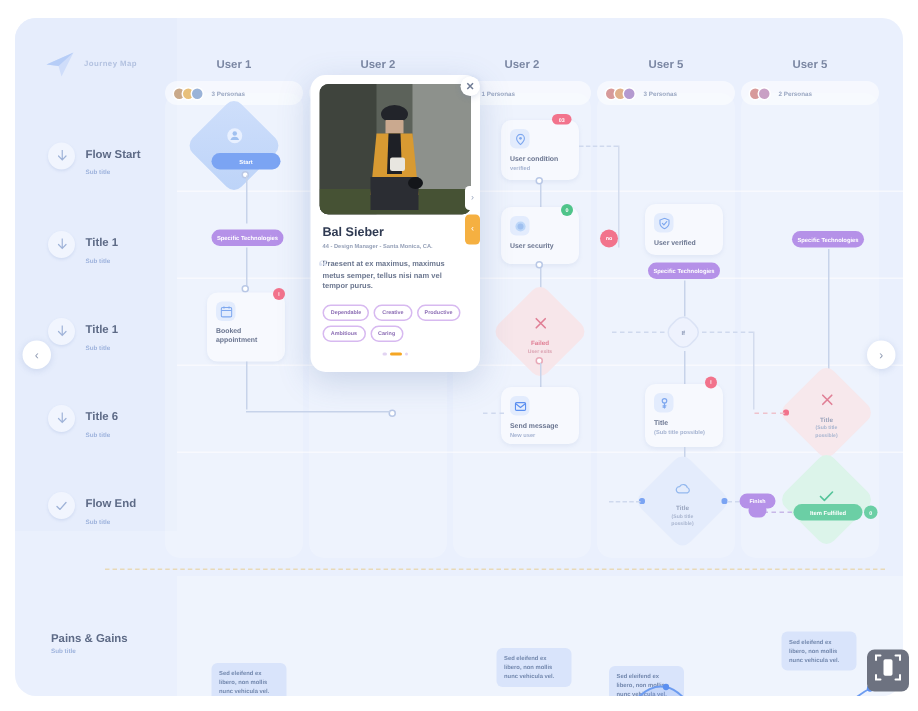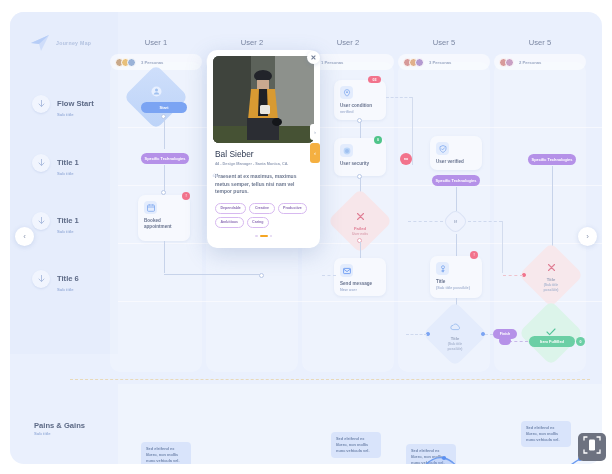--- a/index.html
+++ b/index.html
@@ -45,21 +45,21 @@
   .stage-icn svg { display: block; }
   .stage-tt { font-size: 7.6px; font-weight: 700; color: #5d6a86; line-height: 1.15; }
   .stage-st { font-size: 4.2px; font-weight: 600; color: #9db2dc; margin-top: 1.5px; }
   .rowline {
     position: absolute; left: 108px; width: 484px; height: 1px;
     background: rgba(255,255,255,.55);
   }
   
   .colhead {
     position: absolute; top: 26px;
-    font-size: 7.6px; font-weight: 400; color: #7b87a3;
+    font-size: 7.6px; font-weight: 700; color: #7b87a3;
     text-align: center; width: 92px;
   }
   .colband {
     position: absolute; top: 42px; width: 92px; height: 16px;
     background: rgba(255,255,255,.55); border-radius: 8px;
     display: flex; align-items: center; padding: 0 5px; gap: 3px;
   }
   .avs { display: flex; }
   .av {
     width: 9px; height: 9px; border-radius: 50%;
@@ -122,21 +122,21 @@
     background: #fff; border-radius: 10px;
     box-shadow: 0 6px 22px rgba(70,100,160,.22);
     overflow: hidden; z-index: 40;
   }
   .pphoto {
     margin: 6px 6px 0 6px; height: 87px; border-radius: 6px;
     background: linear-gradient(170deg,#6b6f66 0%,#4e544c 45%,#3f4a38 100%);
     position: relative; overflow: hidden;
   }
   .pbody { padding: 6px 8px; }
-  .pname { font-size: 8.4px; font-weight: 400; color: #2f3a52; }
+  .pname { font-size: 8.4px; font-weight: 700; color: #2f3a52; }
   .pmeta { font-size: 3.8px; font-weight: 600; color: #96a1b8; margin-top: 3px; }
   .pquote {
     font-size: 5px; font-weight: 600; color: #6d7890;
     line-height: 1.5; margin-top: 7px; position: relative;
   }
   .qmark {
     position: absolute; left: -3px; top: -5px;
     font-size: 13px; color: #dfe5f2; font-family: "Liberation Serif", serif;
   }
   .ptags { display: flex; flex-wrap: wrap; gap: 3px; margin-top: 7px; }
@@ -247,20 +247,31 @@
       </span>
     </div>
     <div class="stage" style="top:255px">
       <span class="stage-icn">
         <svg width="7" height="8" viewBox="0 0 7 8">
               <path d="M3.5 0 V6 M1 4 L3.5 6.6 L6 4" stroke="#9fb3d8" stroke-width="0.8" fill="none" stroke-linecap="round"></path>
             </svg>
       </span>
       <span>
         <span class="stage-tt">Title 6</span>
+        <span class="stage-st" style="display:block">Sub title</span>
+      </span>
+    </div>
+    <div class="stage" style="top:313px">
+      <span class="stage-icn">
+        <svg width="8" height="7" viewBox="0 0 8 7">
+              <path d="M1 3.6 L3 5.6 L7 1" stroke="#9fb3d8" stroke-width="0.9" fill="none" stroke-linecap="round" stroke-linejoin="round"></path>
+            </svg>
+      </span>
+      <span>
+        <span class="stage-tt">Flow End</span>
         <span class="stage-st" style="display:block">Sub title</span>
       </span>
     </div>
   </div>
 
   <div class="rowline" style="top:115px"></div>
   <div class="rowline" style="top:173px"></div>
   <div class="rowline" style="top:231px"></div>
   <div class="rowline" style="top:289px"></div>
 

